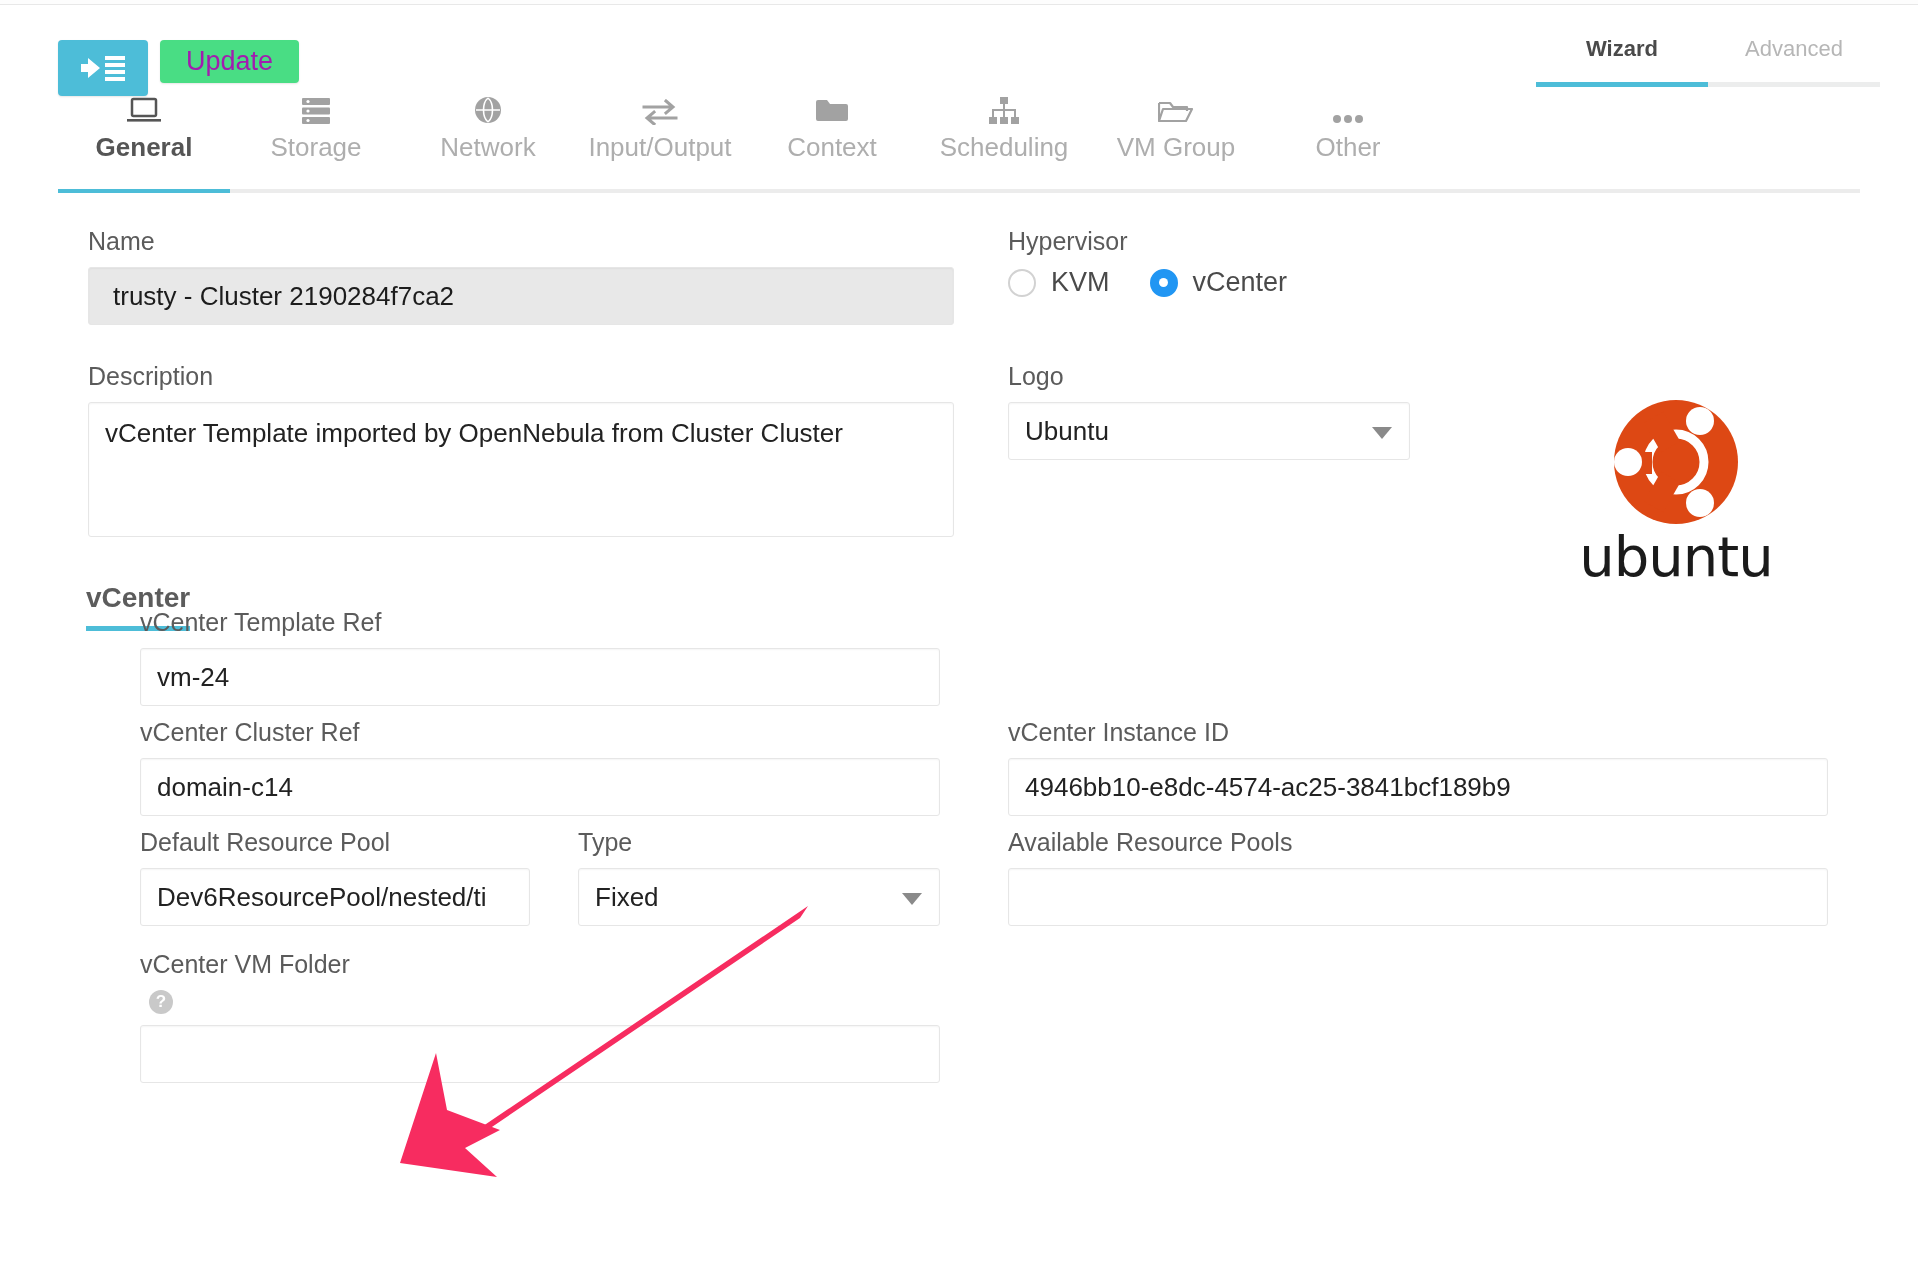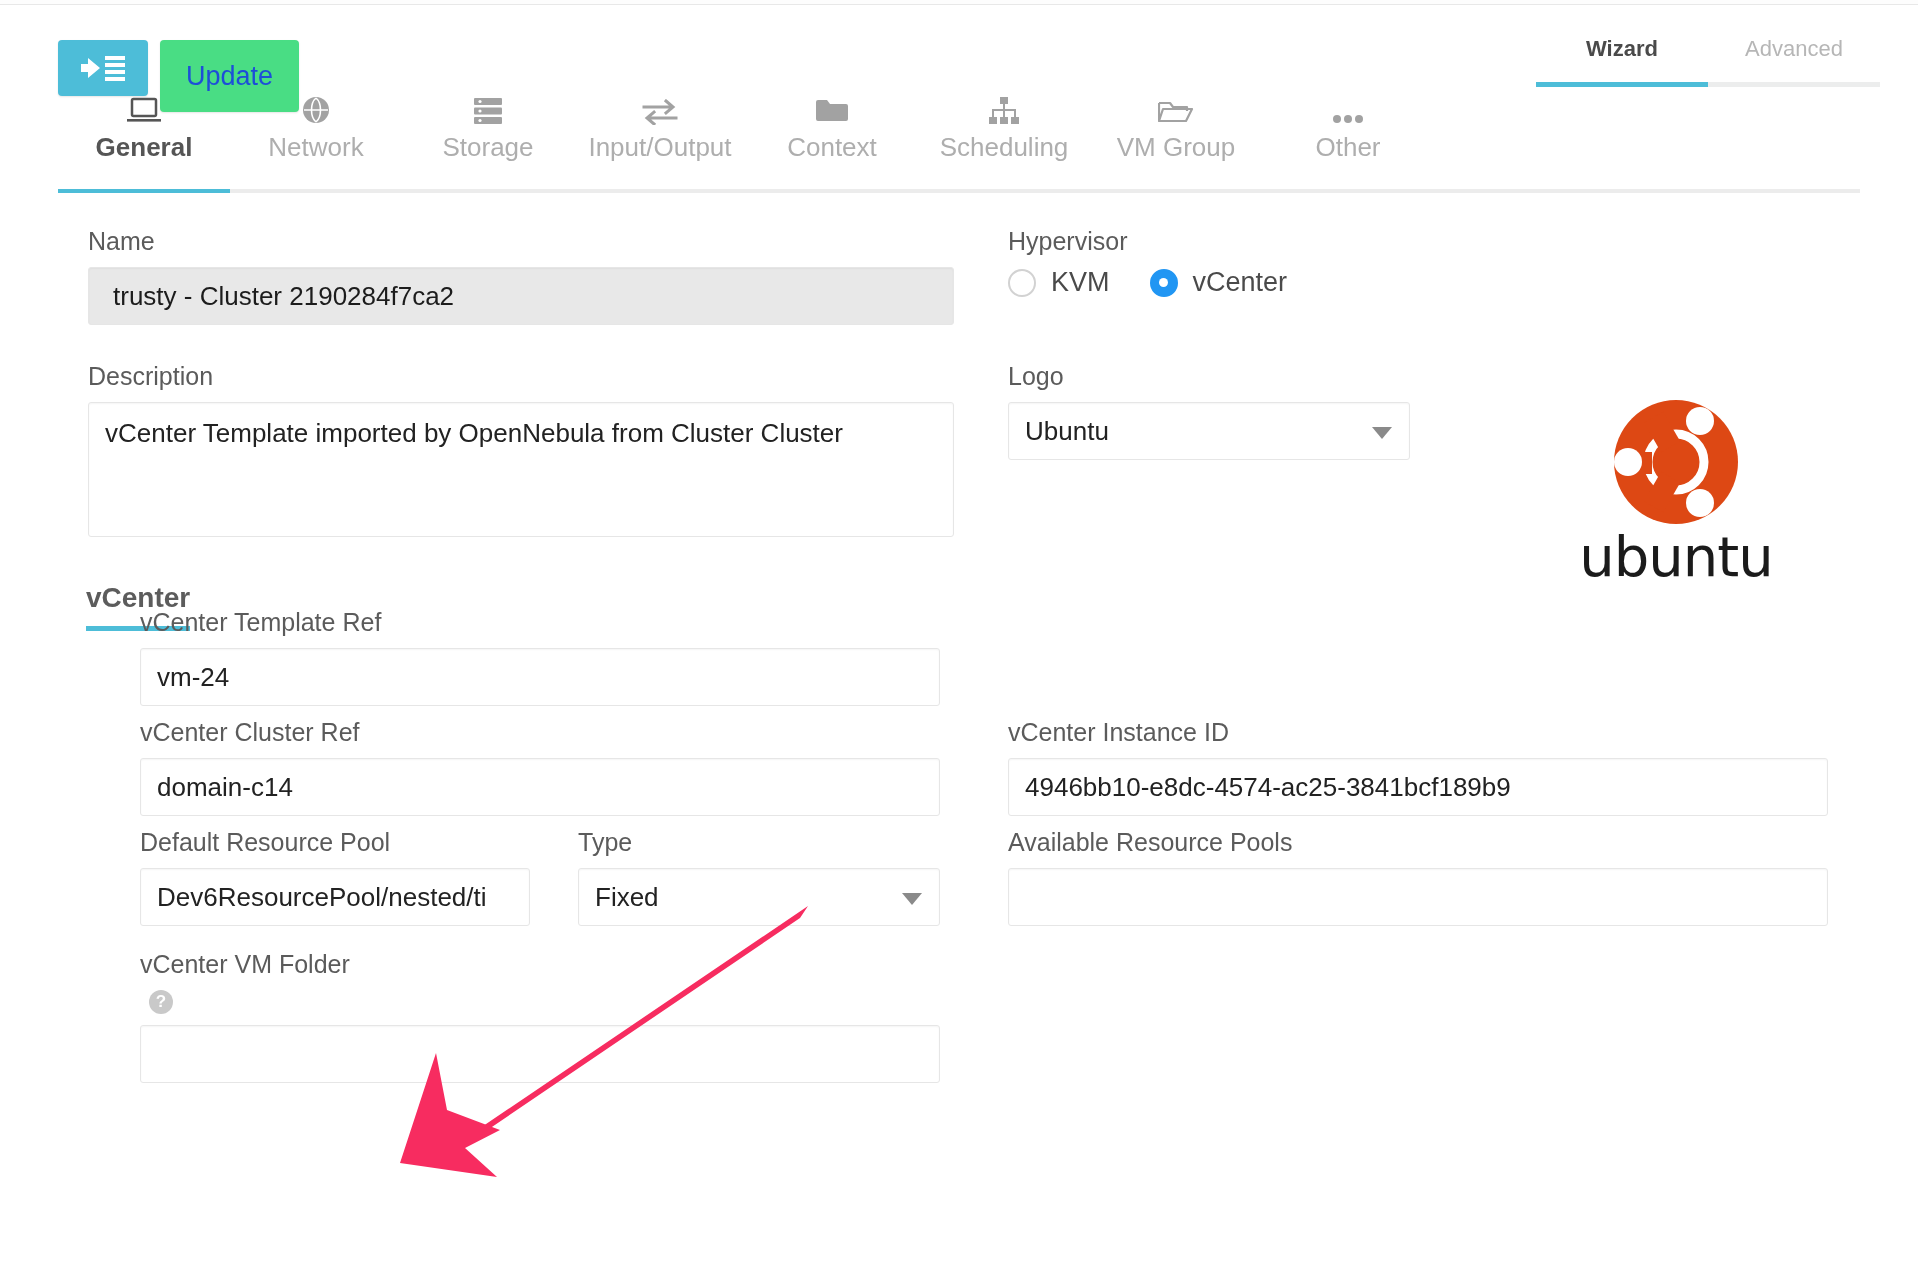--- a/index.html
+++ b/index.html
@@ -27,24 +27,24 @@
     position: absolute; left: 58px; top: 6px;
     width: 90px; height: 56px;
     background: #4dbdd8; border: none; border-radius: 4px;
     box-shadow: 0 1px 2px rgba(0,0,0,0.10);
     display: flex; align-items: center; justify-content: center;
     cursor: pointer;
   }
   .btn-back svg { display:block; }
   .btn-update {
     position: absolute; left: 160px; top: 6px;
-    height: 72px; padding: 0 26px;
+    height: 43px; padding: 0 26px;
     background: #49dd84; border: none; border-radius: 4px;
     box-shadow: 0 1px 2px rgba(0,0,0,0.10);
-    color: #1d4ed8; font-size: 27px; font-weight: 400;
+    color: #a21caf; font-size: 27px; font-weight: 400;
     font-family: "Liberation Sans", sans-serif;
     cursor: pointer;
     display: flex; align-items: center; justify-content: center;
   }
 
   
   .mode-tabs {
     position: absolute; right: 38px; top: 28px;
     display: flex; align-items: flex-end;
   }
@@ -206,40 +206,40 @@
       <svg width="34" height="28" viewBox="0 0 34 28">
         <rect x="5" y="2" width="24" height="17" rx="1.5" fill="none" stroke="#555" stroke-width="2.5"></rect>
         <rect x="0" y="22" width="34" height="2.6" fill="#555"></rect>
       </svg>
     </div>
     <div class="tlabel">General</div>
   </div>
 
   <div class="tab">
     <div class="ticon">
-      <svg width="30" height="30" viewBox="0 0 30 30">
-        <circle cx="15" cy="15" r="13" fill="#a2a2a2"></circle>
-        <path d="M15 3 C9 8 9 22 15 27 M15 3 C21 8 21 22 15 27 M3 15 H27" stroke="#fff" stroke-width="1.6" fill="none"></path>
-      </svg>
-    </div>
-    <div class="tlabel">Network</div>
-  </div>
-
-  <div class="tab">
-    <div class="ticon">
       <svg width="34" height="28" viewBox="0 0 34 28">
         <rect x="3" y="1" width="28" height="7" rx="1" fill="#a2a2a2"></rect>
         <rect x="3" y="10.5" width="28" height="7" rx="1" fill="#a2a2a2"></rect>
         <rect x="3" y="20" width="28" height="7" rx="1" fill="#a2a2a2"></rect>
         <circle cx="9" cy="4.5" r="1.6" fill="#fff"></circle>
         <circle cx="9" cy="14" r="1.6" fill="#fff"></circle>
         <circle cx="9" cy="23.5" r="1.6" fill="#fff"></circle>
       </svg>
     </div>
     <div class="tlabel">Storage</div>
+  </div>
+
+  <div class="tab">
+    <div class="ticon">
+      <svg width="30" height="30" viewBox="0 0 30 30">
+        <circle cx="15" cy="15" r="13" fill="#a2a2a2"></circle>
+        <path d="M15 3 C9 8 9 22 15 27 M15 3 C21 8 21 22 15 27 M3 15 H27" stroke="#fff" stroke-width="1.6" fill="none"></path>
+      </svg>
+    </div>
+    <div class="tlabel">Network</div>
   </div>
 
   <div class="tab">
     <div class="ticon">
       <svg width="36" height="26" viewBox="0 0 36 26">
         <path d="M2 8 H30 M24 2 L31 8 L24 14" stroke="#a2a2a2" stroke-width="3" fill="none" stroke-linecap="square"></path>
         <path d="M34 19 H6 M12 13 L5 19 L12 25" stroke="#a2a2a2" stroke-width="3" fill="none" stroke-linecap="square"></path>
       </svg>
     </div>
     <div class="tlabel">Input/Output</div>

